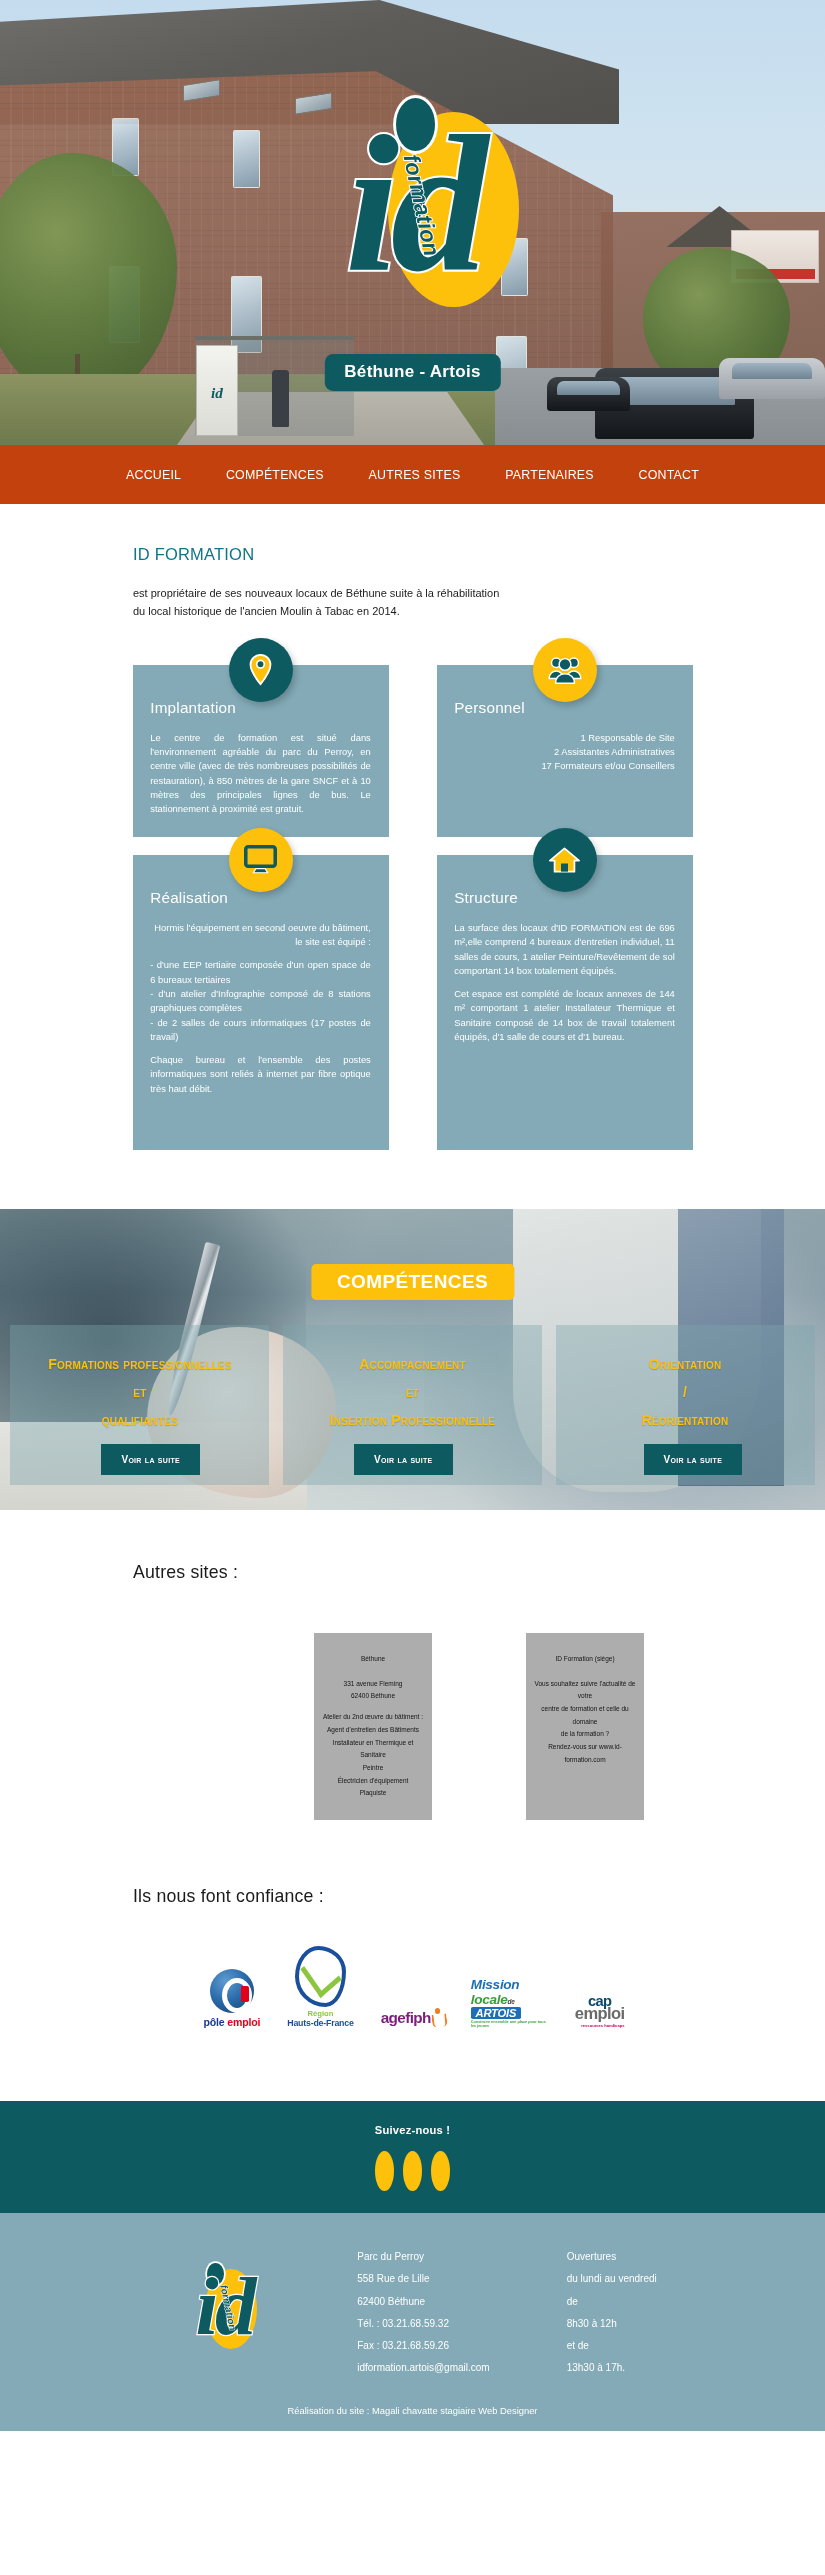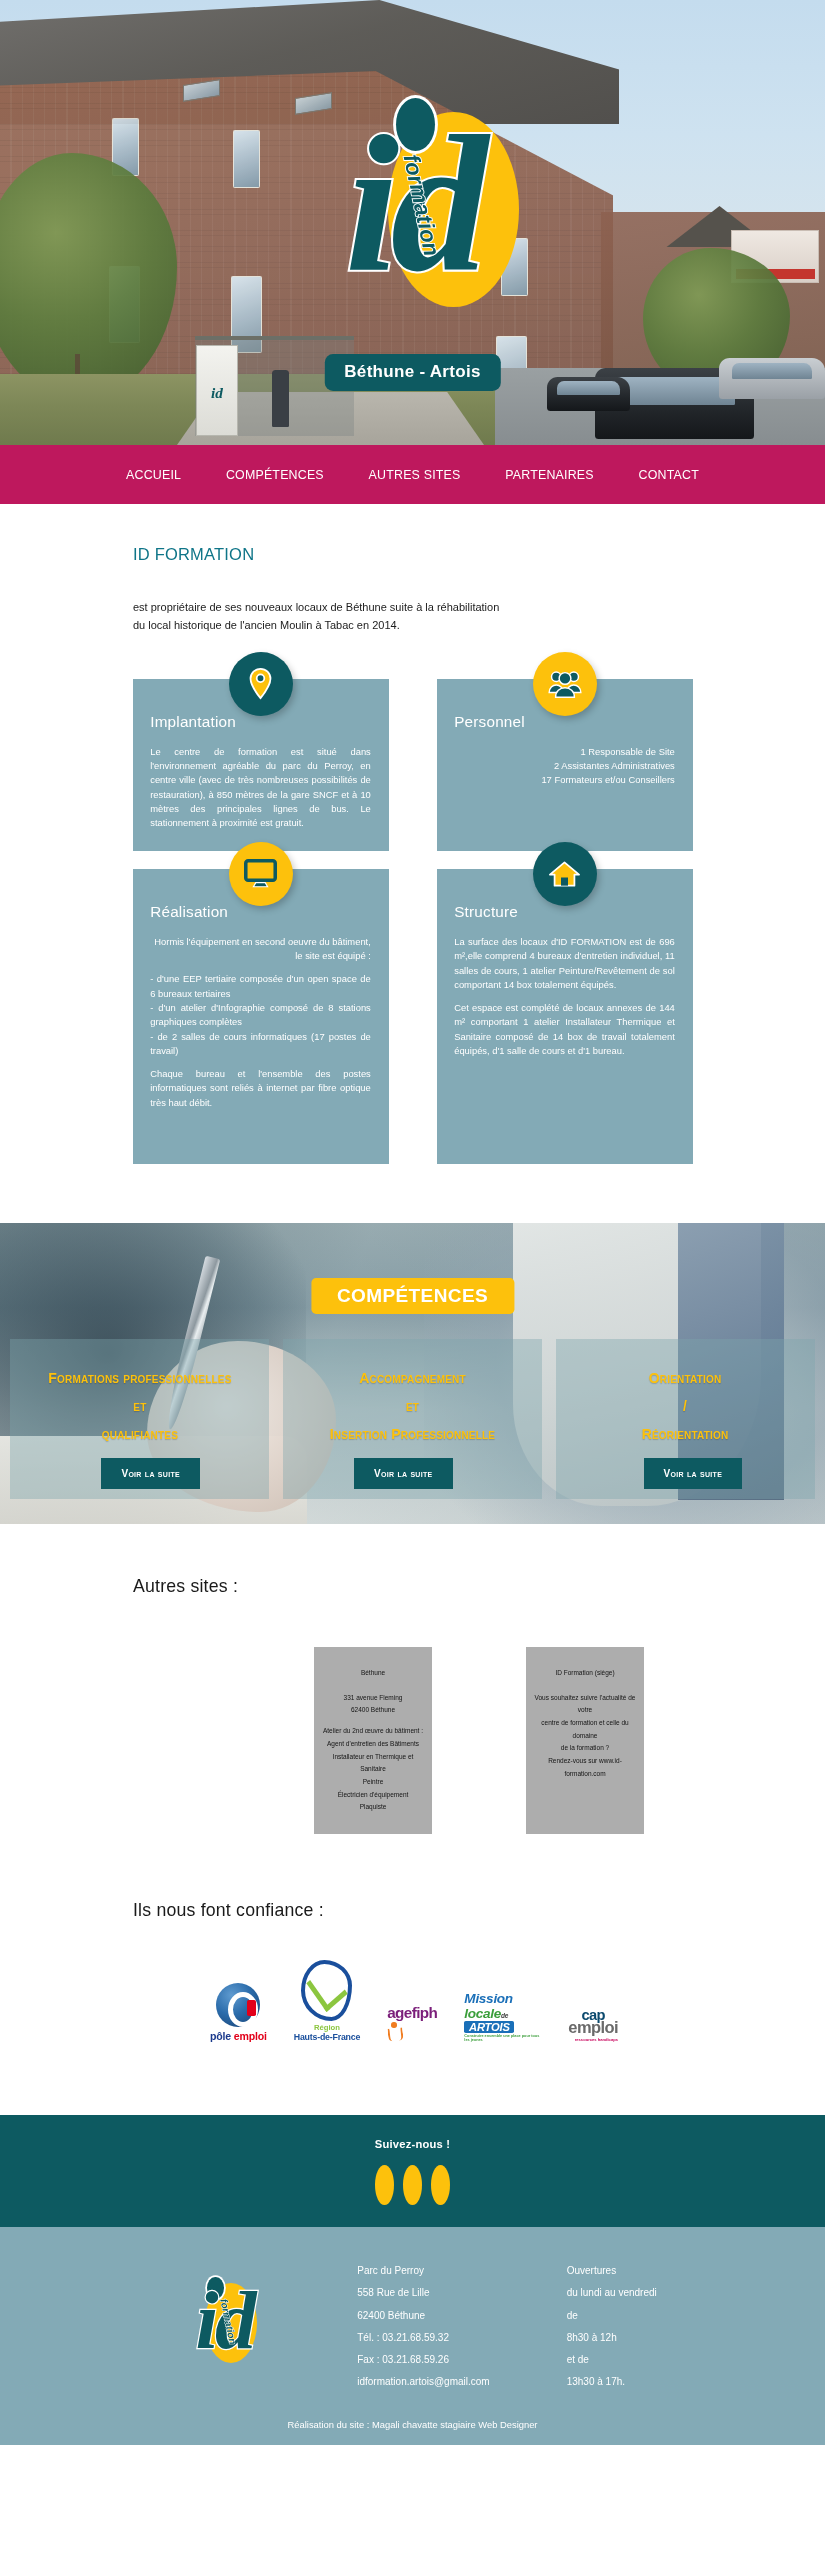--- a/index.html
+++ b/index.html
@@ -158,35 +158,35 @@
   .hero-badge {
     position: absolute; left: 50%; top: 354px; transform: translateX(-50%);
     background: #0D5A61; color: #ffffff;
     padding: 8.3px 20px; border-radius: 8.3px;
     font-size: 17px; font-weight: bold; letter-spacing: 0.3px;
     white-space: nowrap;
   }
 
   
   .nav {
-    width: 825px; height: 59px; background: #be185d;
+    width: 825px; height: 59px; background: #c2410c;
     display: flex; align-items: center; justify-content: center;
     gap: 40px;
   }
   .nav a {
     color: #ffffff; text-decoration: none; font-size: 12.4px;
     letter-spacing: 0.2px; padding: 3.5px 2.4px;
     font-family: "Liberation Sans", sans-serif;
   }
 
   
   .intro { padding: 41px 0 0 133px; }
   .intro h2 {
     color: #0F7588; font-size: 16.5px; font-weight: normal; letter-spacing: 0.2px;
-    margin-bottom: 35px;
+    margin-bottom: 21px;
   }
   .intro p { color: #1c1c1c; font-size: 11px; line-height: 1.62; }
 
   
   .cards { position: relative; margin: 44px 0 0 0; }
   .card-row { display: flex; justify-content: center; gap: 48px; margin-bottom: 17.7px; }
   .card {
     position: relative; width: 256px; background: #83AAB6;
     padding: 34px 17.7px 21px 17.7px;
     color: #ffffff;
@@ -330,21 +330,21 @@
   }
   .hdf-check {
     position:absolute; left:11.8px; top:10.6px; width:28px; height:35px;
     border-left: 5.3px solid #8cc63f; border-bottom: 5.3px solid #8cc63f;
     transform: rotate(-41deg) skewX(-6deg);
   }
   .hdf-t1 { color:#8cc63f; font-size:7.7px; font-weight:bold; }
   .hdf-t2 { color:#1a4f9c; font-size:8.8px; font-weight:bold; letter-spacing:-0.2px; }
 
   
-  .agefiph-wrap { display:flex; gap:0;flex-direction:column; }
+  .agefiph-wrap { display:flex; align-items:center; gap:0; }
   .ag-txt { color:#7b1f7a; font-size:15.3px; font-weight:bold; letter-spacing:-0.6px; }
   .ag-fig { position:relative; width:13px; height:20px; }
   .ag-fig::before {
     content:""; position:absolute; left:4.1px; top:0; width:5.3px; height:5.3px;
     background:#f07d22; border-radius:50%;
   }
   .ag-fig::after {
     content:""; position:absolute; left:1.2px; top:5.9px; width:10.6px; height:13px;
     border-left:2.9px solid #f07d22; border-right:2.9px solid #f07d22;
     border-radius: 0 0 4.7px 4.7px; transform: rotate(-6deg);

